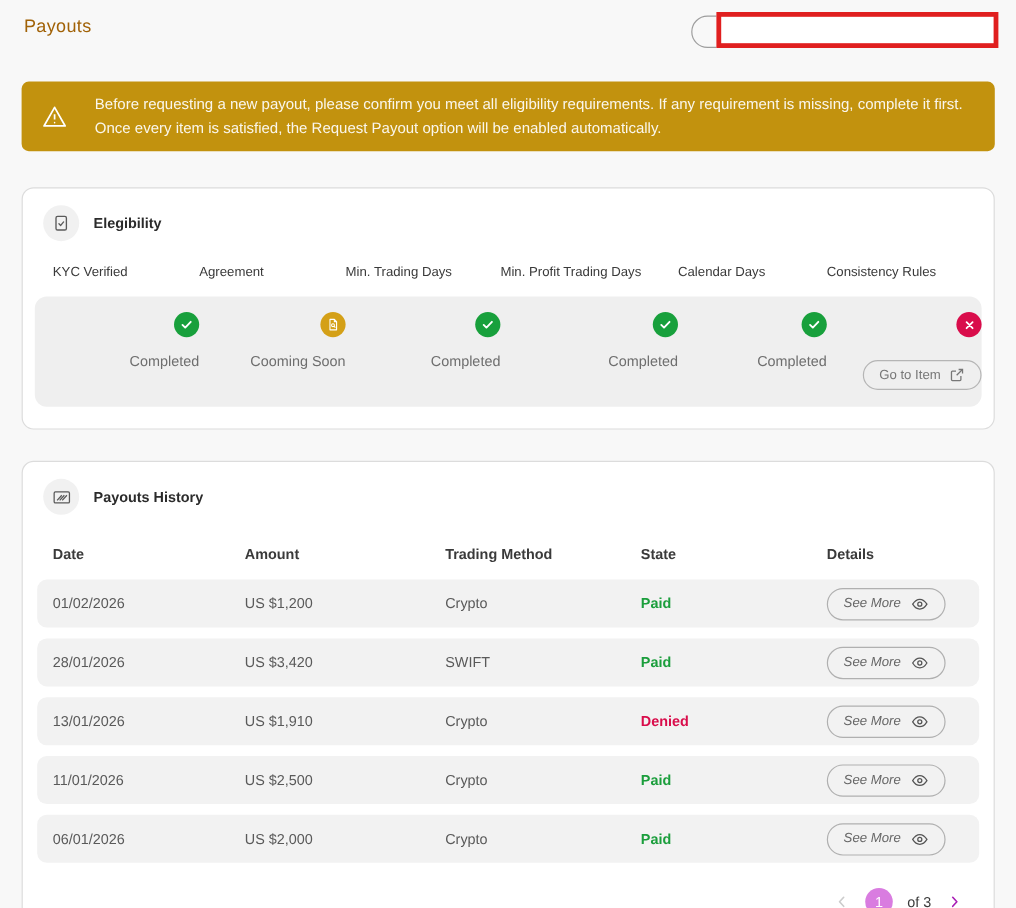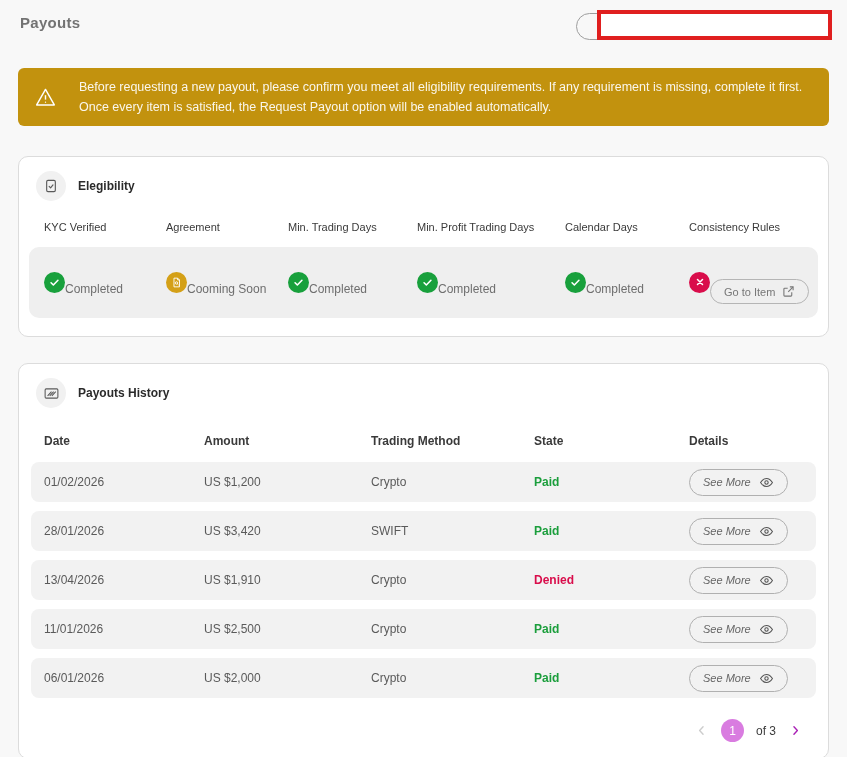--- a/index.html
+++ b/index.html
@@ -11,21 +11,21 @@
     color:#444;
     position:relative;
     overflow:hidden;
   }
 
   
   .page-header {
     display:flex; justify-content:space-between; align-items:flex-start;
     padding:10px 15px 0 20px; height:48px;
   }
-  .page-title { font-size:15px; color:#737373; letter-spacing:.3px; padding-top:4px;font-weight:bold; }
+  .page-title { font-size:15px; color:#a16207; letter-spacing:.3px; padding-top:4px; }
   .header-right { position:relative; width:256px; height:32px; }
   .ghost-pill {
     position:absolute; left:0; top:3px; width:246px; height:27px;
     border:1.5px solid #9e9e9e; border-radius:14px; background:transparent;
   }
   .annotation-rect {
     position:absolute; left:21px; top:0px; width:235px; height:30px;
     background:#ffffff; border:4px solid #e01f1f;
   }
 
@@ -57,21 +57,21 @@
   .elig-head {
     display:grid; grid-template-columns:122px 122px 129px 148px 124px 1fr;
     padding:6px 10px 0 25px;
   }
   .elig-head .col-label { font-size:11px; font-weight:normal; color:#3a3a3a; }
   .elig-band {
     margin:14px 10px 18px; background:#efefef; border-radius:10px;
     padding:13px 0 14px 15px;
     display:grid; grid-template-columns:122px 122px 129px 148px 124px 1fr;
   }
-  .elig-cell { display:flex; flex-direction:row; align-items:center; }
+  .elig-cell { display:flex; flex-direction:column; align-items:flex-end; }
   .status-dot {
     width:21px; height:21px; border-radius:50%;
     display:flex; align-items:center; justify-content:center; flex:none;
   }
   .status-dot.ok { background:#18a03c; }
   .status-dot.pending { background:#d4a017; }
   .status-dot.fail { background:#d90d4b; }
   .status-label { margin-top:13px; font-size:12px; color:#6e6e6e; }
   .goto-btn {
     margin-top:19px; display:inline-flex; align-items:center; gap:7px;
@@ -279,21 +279,21 @@
         <span style="display:flex;">
           <svg width="15" height="15" viewBox="0 0 24 24" fill="none" stroke="#555" stroke-width="1.7">
               <path d="M2.5 12 C5.5 7.2 8.8 5.5 12 5.5 s6.5 1.7 9.5 6.5 c-3 4.8-6.3 6.5-9.5 6.5 S5.5 16.8 2.5 12 Z"></path>
               <circle cx="12" cy="12" r="2.7"></circle>
             </svg>
         </span>
       </button>
     </div>
 
     <div class="t-row">
-      <div class="t-cell">13/04/2026</div>
+      <div class="t-cell">13/01/2026</div>
       <div class="t-cell">US $1,910</div>
       <div class="t-cell">Crypto</div>
       <div class="t-state state-denied">Denied</div>
       <button class="see-more-btn">
         <span>See More</span>
         <span style="display:flex;">
           <svg width="15" height="15" viewBox="0 0 24 24" fill="none" stroke="#555" stroke-width="1.7">
               <path d="M2.5 12 C5.5 7.2 8.8 5.5 12 5.5 s6.5 1.7 9.5 6.5 c-3 4.8-6.3 6.5-9.5 6.5 S5.5 16.8 2.5 12 Z"></path>
               <circle cx="12" cy="12" r="2.7"></circle>
             </svg>

